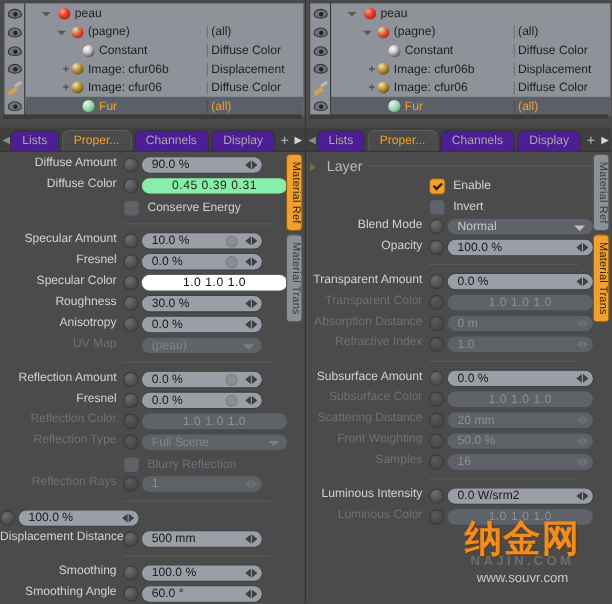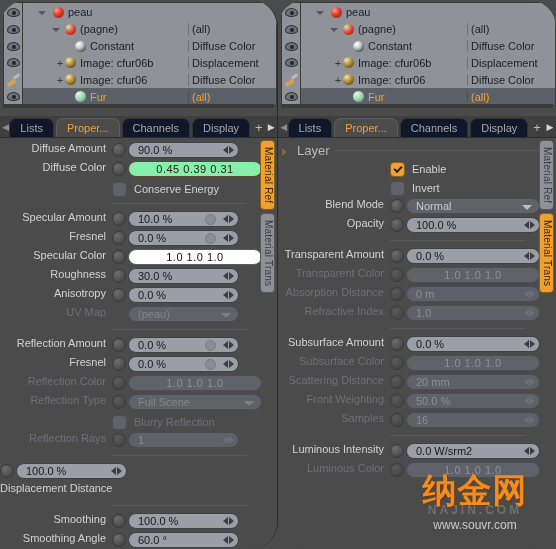--- a/index.html
+++ b/index.html
@@ -7,21 +7,21 @@
     width: 556px; height: 549px;
     background: #4b4b4b;
     font-family: "Liberation Sans", sans-serif;
     font-size: 11px;
     color: #cfcfcf;
     overflow: hidden;
   }
   .app { position: relative; width: 556px; height: 549px; display: flex; }
 
   
-  .panel { position: relative; width: 278px; height: 549px; background: #4b4b4b; overflow: hidden; border-radius: 27px; }
+  .panel { position: relative; width: 278px; height: 549px; background: #4b4b4b; overflow: hidden; }
   .panel.left { border-right: 1px solid #2b2b2b; }
 
   
   .tree-wrap { position: relative; height: 108px; background: #4b4b4b; padding-left: 3px; padding-top: 2px; }
   .tree-inner { display: flex; height: 104px; }
   .eye-col {
     width: 19px; background: #8f9298; border: 1px solid #3a3a3a; border-right: none;
     display: flex; flex-direction: column; padding-top: 1px;
   }
   .eye-cell { height: 17px; display: flex; align-items: center; justify-content: center; }
@@ -78,21 +78,21 @@
   .tree-bottom-strip { height: 8px; background: #4b4b4b; }
 
   
   .tabbar {
     height: 22px; background: #3f3f3f; display: flex; align-items: flex-end;
     border-bottom: 1px solid #2d2d2d; position: relative; padding-left: 2px;
   }
   .tb-arrow-l { width: 10px; color: #8c8c8c; font-size: 9px; line-height: 20px; text-align: center; }
   .tab {
     height: 19px; padding: 0 10px; display: flex; align-items: center;
-    font-size: 11px; color: #a9a9a9; background: #0f172a;
+    font-size: 11px; color: #a9a9a9; background: #4c1d95;
     border: 1px solid #333; border-bottom: none;
     border-radius: 7px 7px 0 0; margin-right: 2px;
   }
   .tab.active { color: #f0a030; background: #4b4b4b; border-color: #5d5d5d; }
   .tab-plus { width: 18px; text-align: center; color: #bdbdbd; font-size: 13px; line-height: 19px; }
   .tab-arrow-r {
     width: 16px; text-align: center; color: #d5d5d5; font-size: 9px; line-height: 19px;
   }
 
   
@@ -525,20 +525,30 @@
             <span class="spin">
                 <i class="l"></i>
                 <i class="r"></i>
               </span>
           </div>
         </div>
       </div>
 
       <div class="row">
         <div class="lbl">Displacement Distance</div>
+        <div class="ctrl">
+            <span class="knob"></span>
+          <div class="field w130">
+            <span class="val">500 mm</span>
+            <span class="spin">
+                <i class="l"></i>
+                <i class="r"></i>
+              </span>
+          </div>
+        </div>
       </div>
 
       <div class="sep"></div>
 
       <div class="row">
         <div class="lbl">Smoothing</div>
         <div class="ctrl">
             <span class="knob"></span>
           <div class="field w130">
             <span class="val">100.0 %</span>

